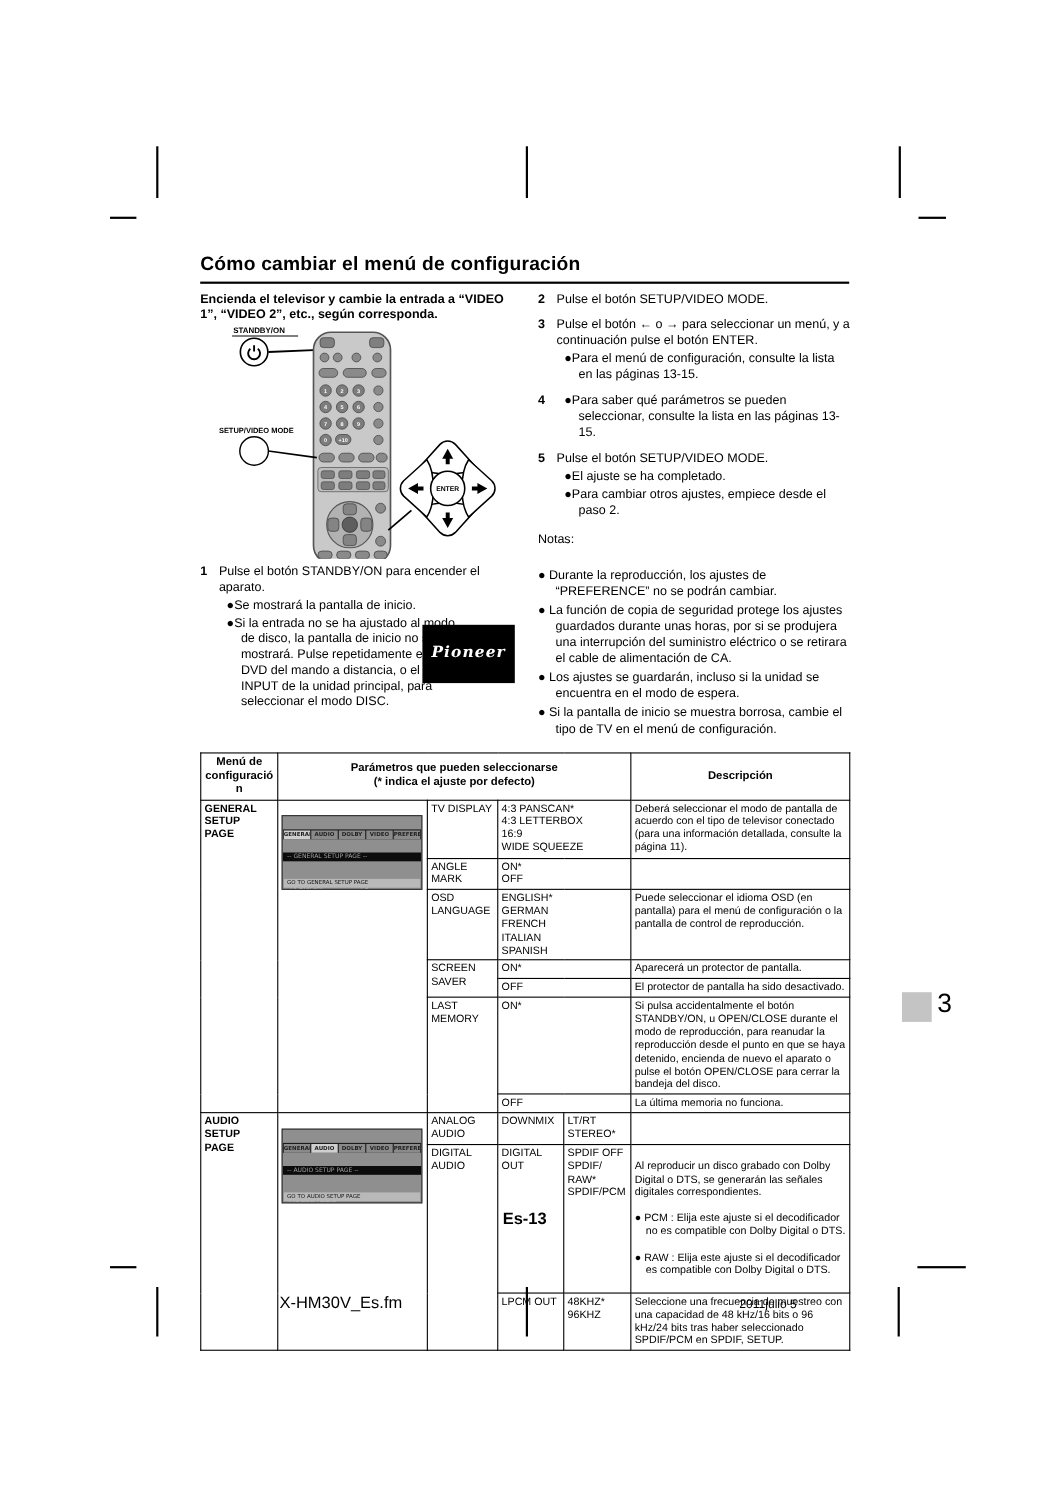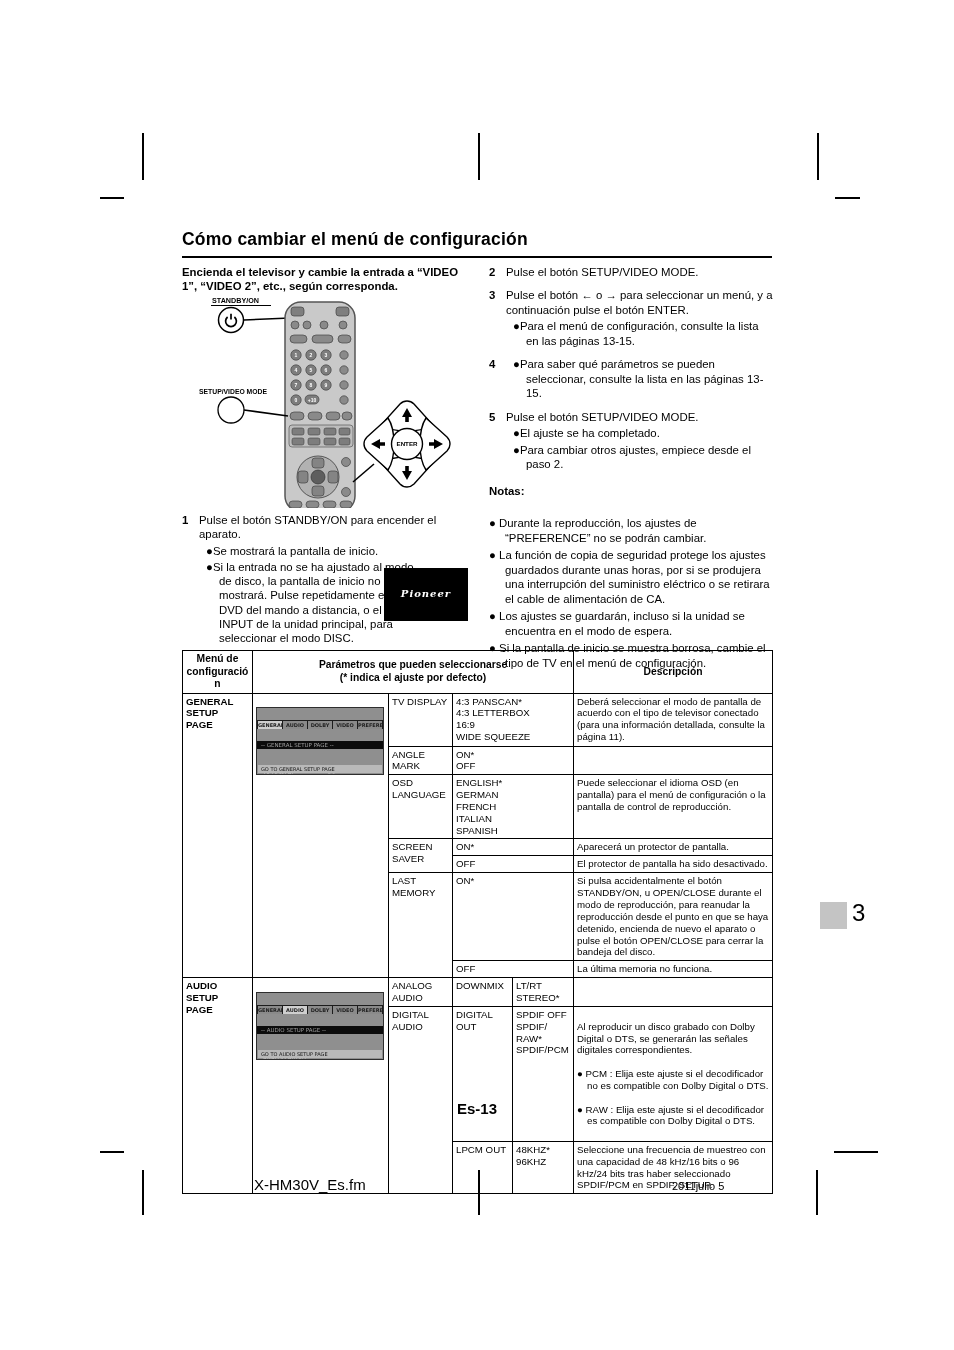--- a/index.html
+++ b/index.html
@@ -12,32 +12,32 @@
   .page-title{left:182px;top:229px;width:590px;font-size:17.5px;font-weight:bold;letter-spacing:0.2px;}
   .title-rule{left:182px;top:256px;width:590px;height:2px;background:#000;}
 
   .col-left{left:182px;top:265px;width:288px;font-size:11.4px;line-height:1.25;}
   .intro{font-weight:bold;}
   .col-right{left:489px;top:265px;width:285px;font-size:11.4px;line-height:1.27;}
 
   .step{position:relative;padding-left:17px;margin-bottom:9px;}
   .step-num{position:absolute;left:0;top:0;font-weight:bold;}
   .sbullet{padding-left:20px;text-indent:-13px;margin-top:2px;}
-  .notes-title{font-weight:bold;margin-top:12px;margin-bottom:18px;}
+  .notes-title{font-weight:normal;margin-top:12px;margin-bottom:18px;}
   .note{padding-left:16px;text-indent:-16px;margin-top:3px;}
 
   .step1-wrap{left:182px;top:513px;width:288px;font-size:11.4px;line-height:1.25;}
   .step1-body{position:relative;}
   .narrow{width:205px;}
   .logo-box{position:absolute;right:2px;top:24px;width:84px;height:53px;background:#000;color:#fff;
             display:flex;align-items:center;justify-content:center;}
-  .logo-text{font-family:"DejaVu Serif",serif;font-style:italic;font-weight:bold;font-size:10px;letter-spacing:1px;}
+  .logo-text{font-family:"DejaVu Serif",serif;font-style:italic;font-weight:bold;font-size:14px;letter-spacing:1px;}
 
   
-  table.cfg{border-collapse:collapse;position:absolute;left:182px;top:650px;width:591px;table-layout:fixed;}
+  table.cfg{border-collapse:collapse;position:absolute;left:182px;top:684px;width:591px;table-layout:fixed;}
   table.cfg td,table.cfg th{border:1.2px solid #000;padding:2px 3px;vertical-align:top;
        font-size:9.7px;line-height:1.22;white-space:pre-line;word-wrap:break-word;}
   table.cfg th{text-align:center;font-weight:bold;vertical-align:middle;font-size:10.3px;}
   .section-cell{font-weight:bold;font-size:11.2px;line-height:1.25;}
   .shot-cell{padding:4px 2px 2px 3px;}
   .tb{padding-left:10px;text-indent:-10px;}
 
   
   .osd{position:relative;width:126px;height:66px;background:#8f8f8f;border:1px solid #2e2e2e;
        font-family:"DejaVu Sans",sans-serif;overflow:hidden;}

